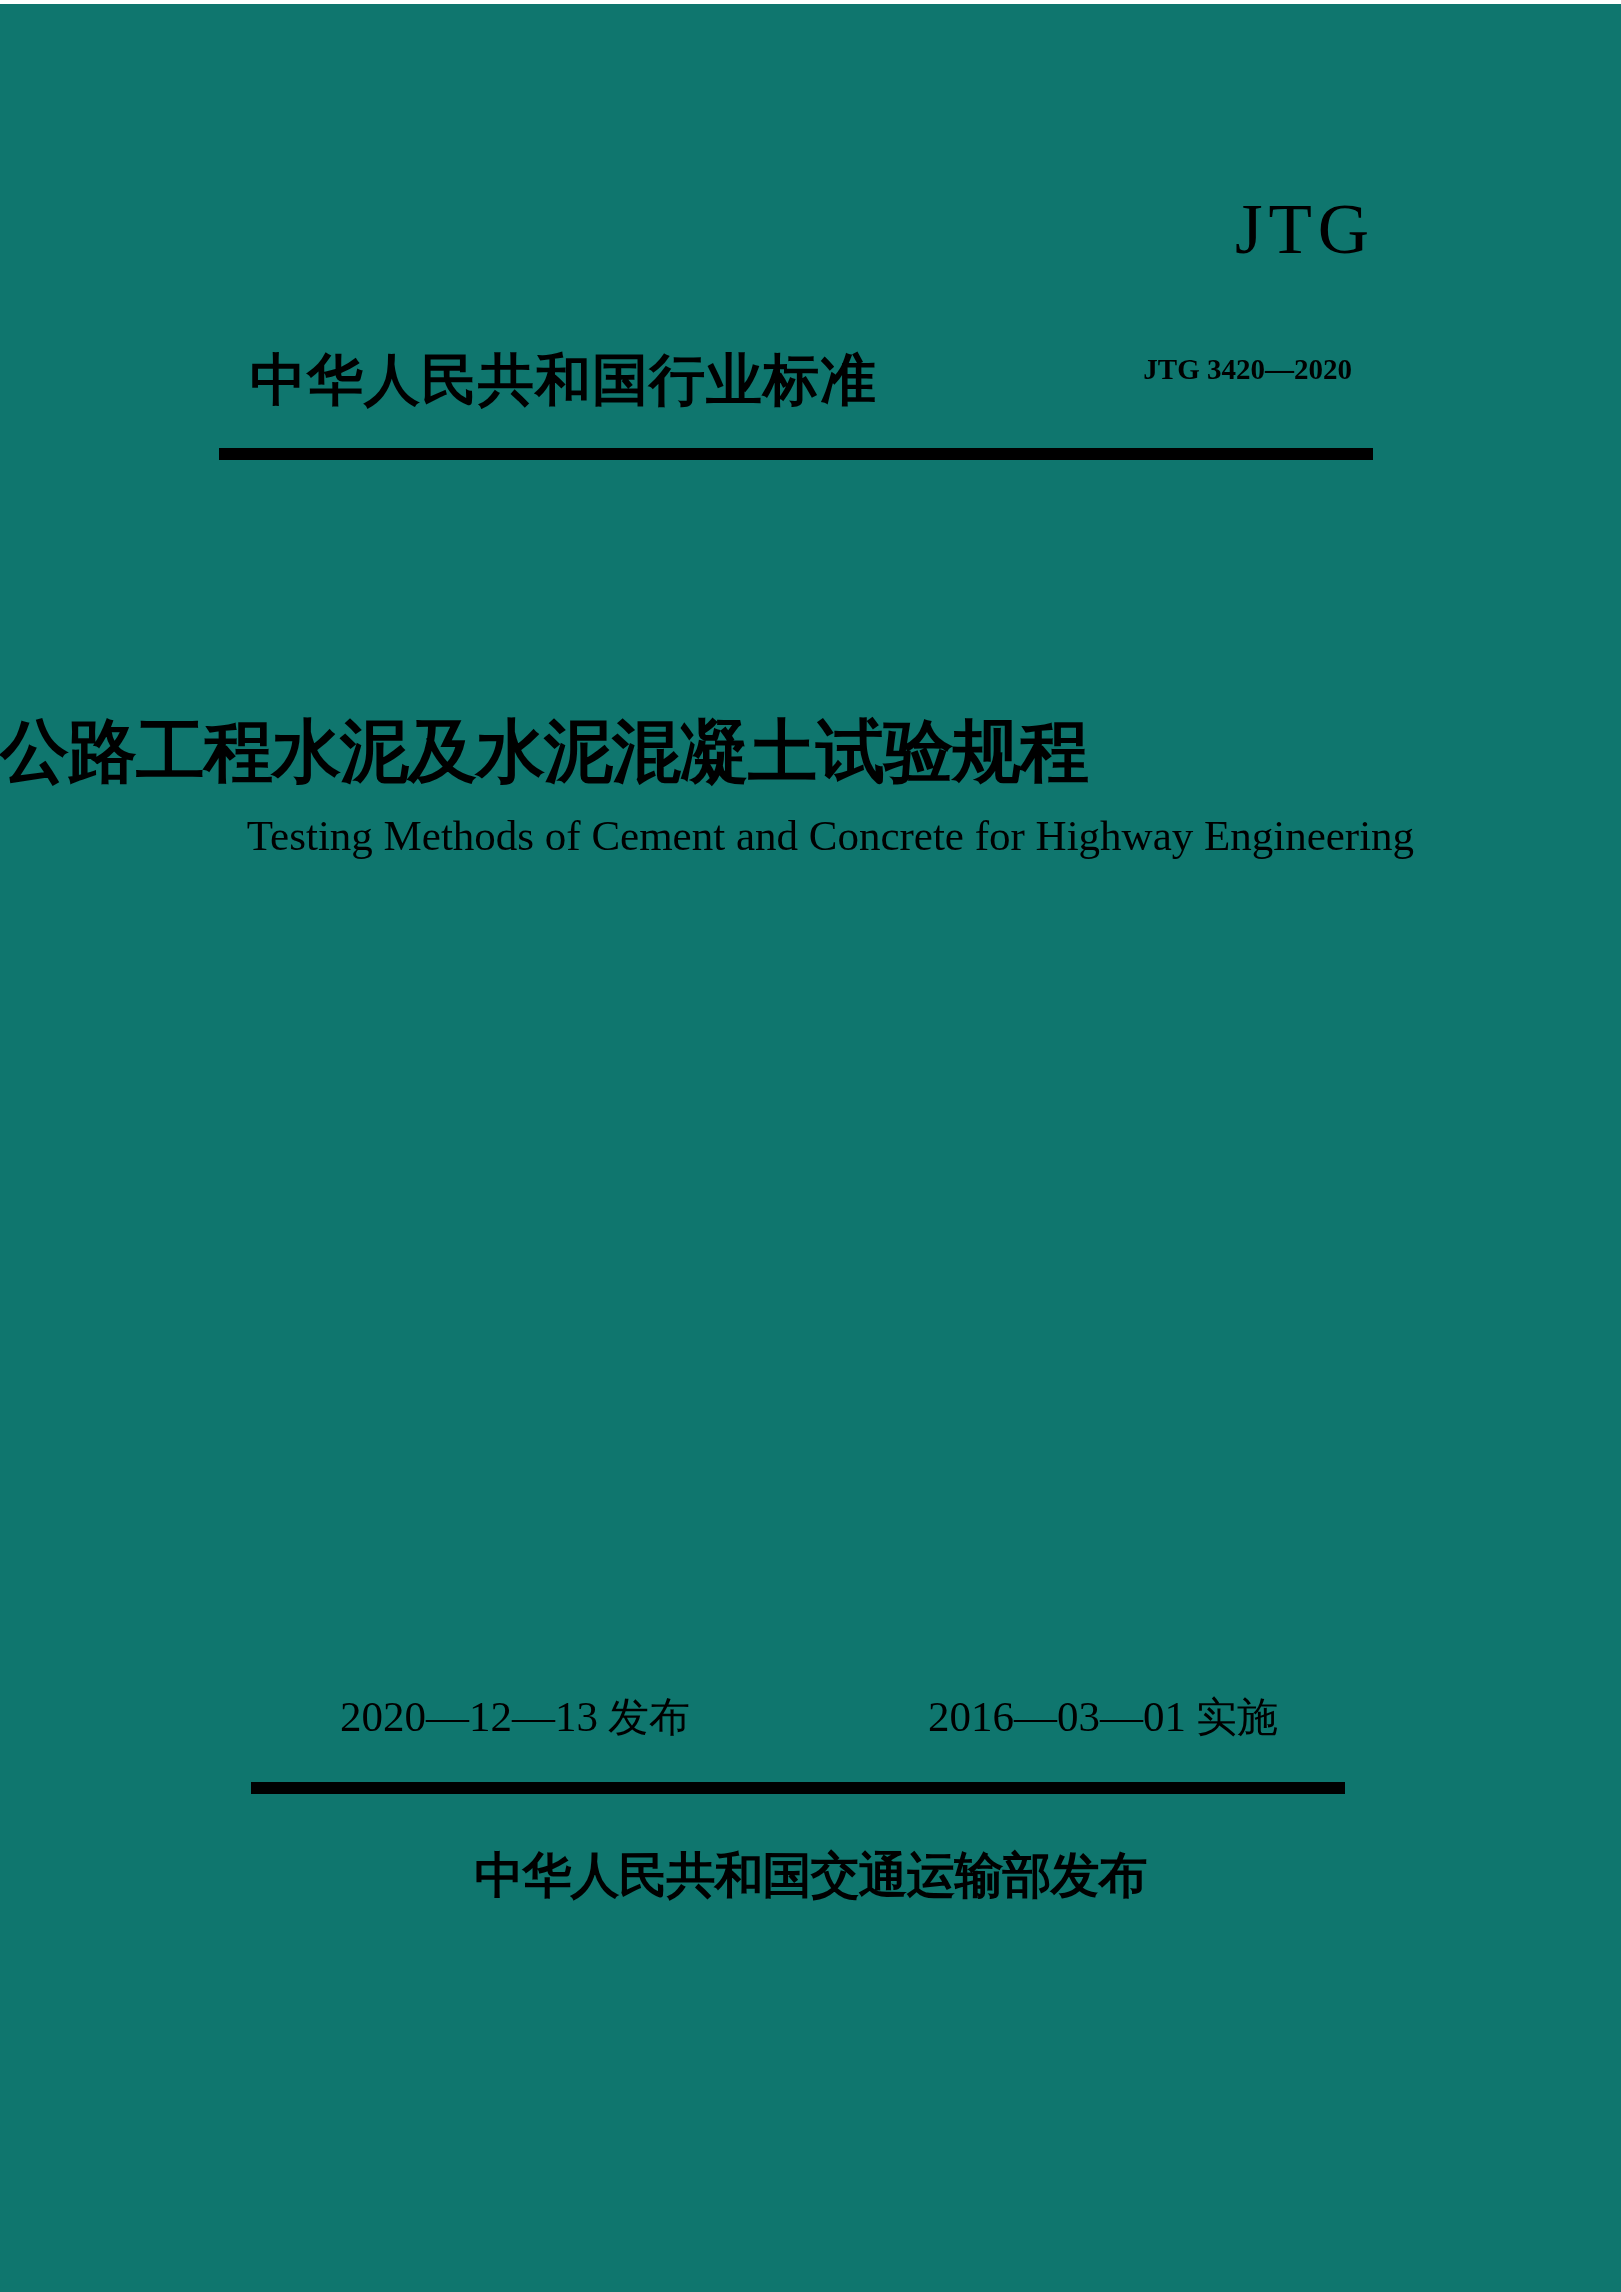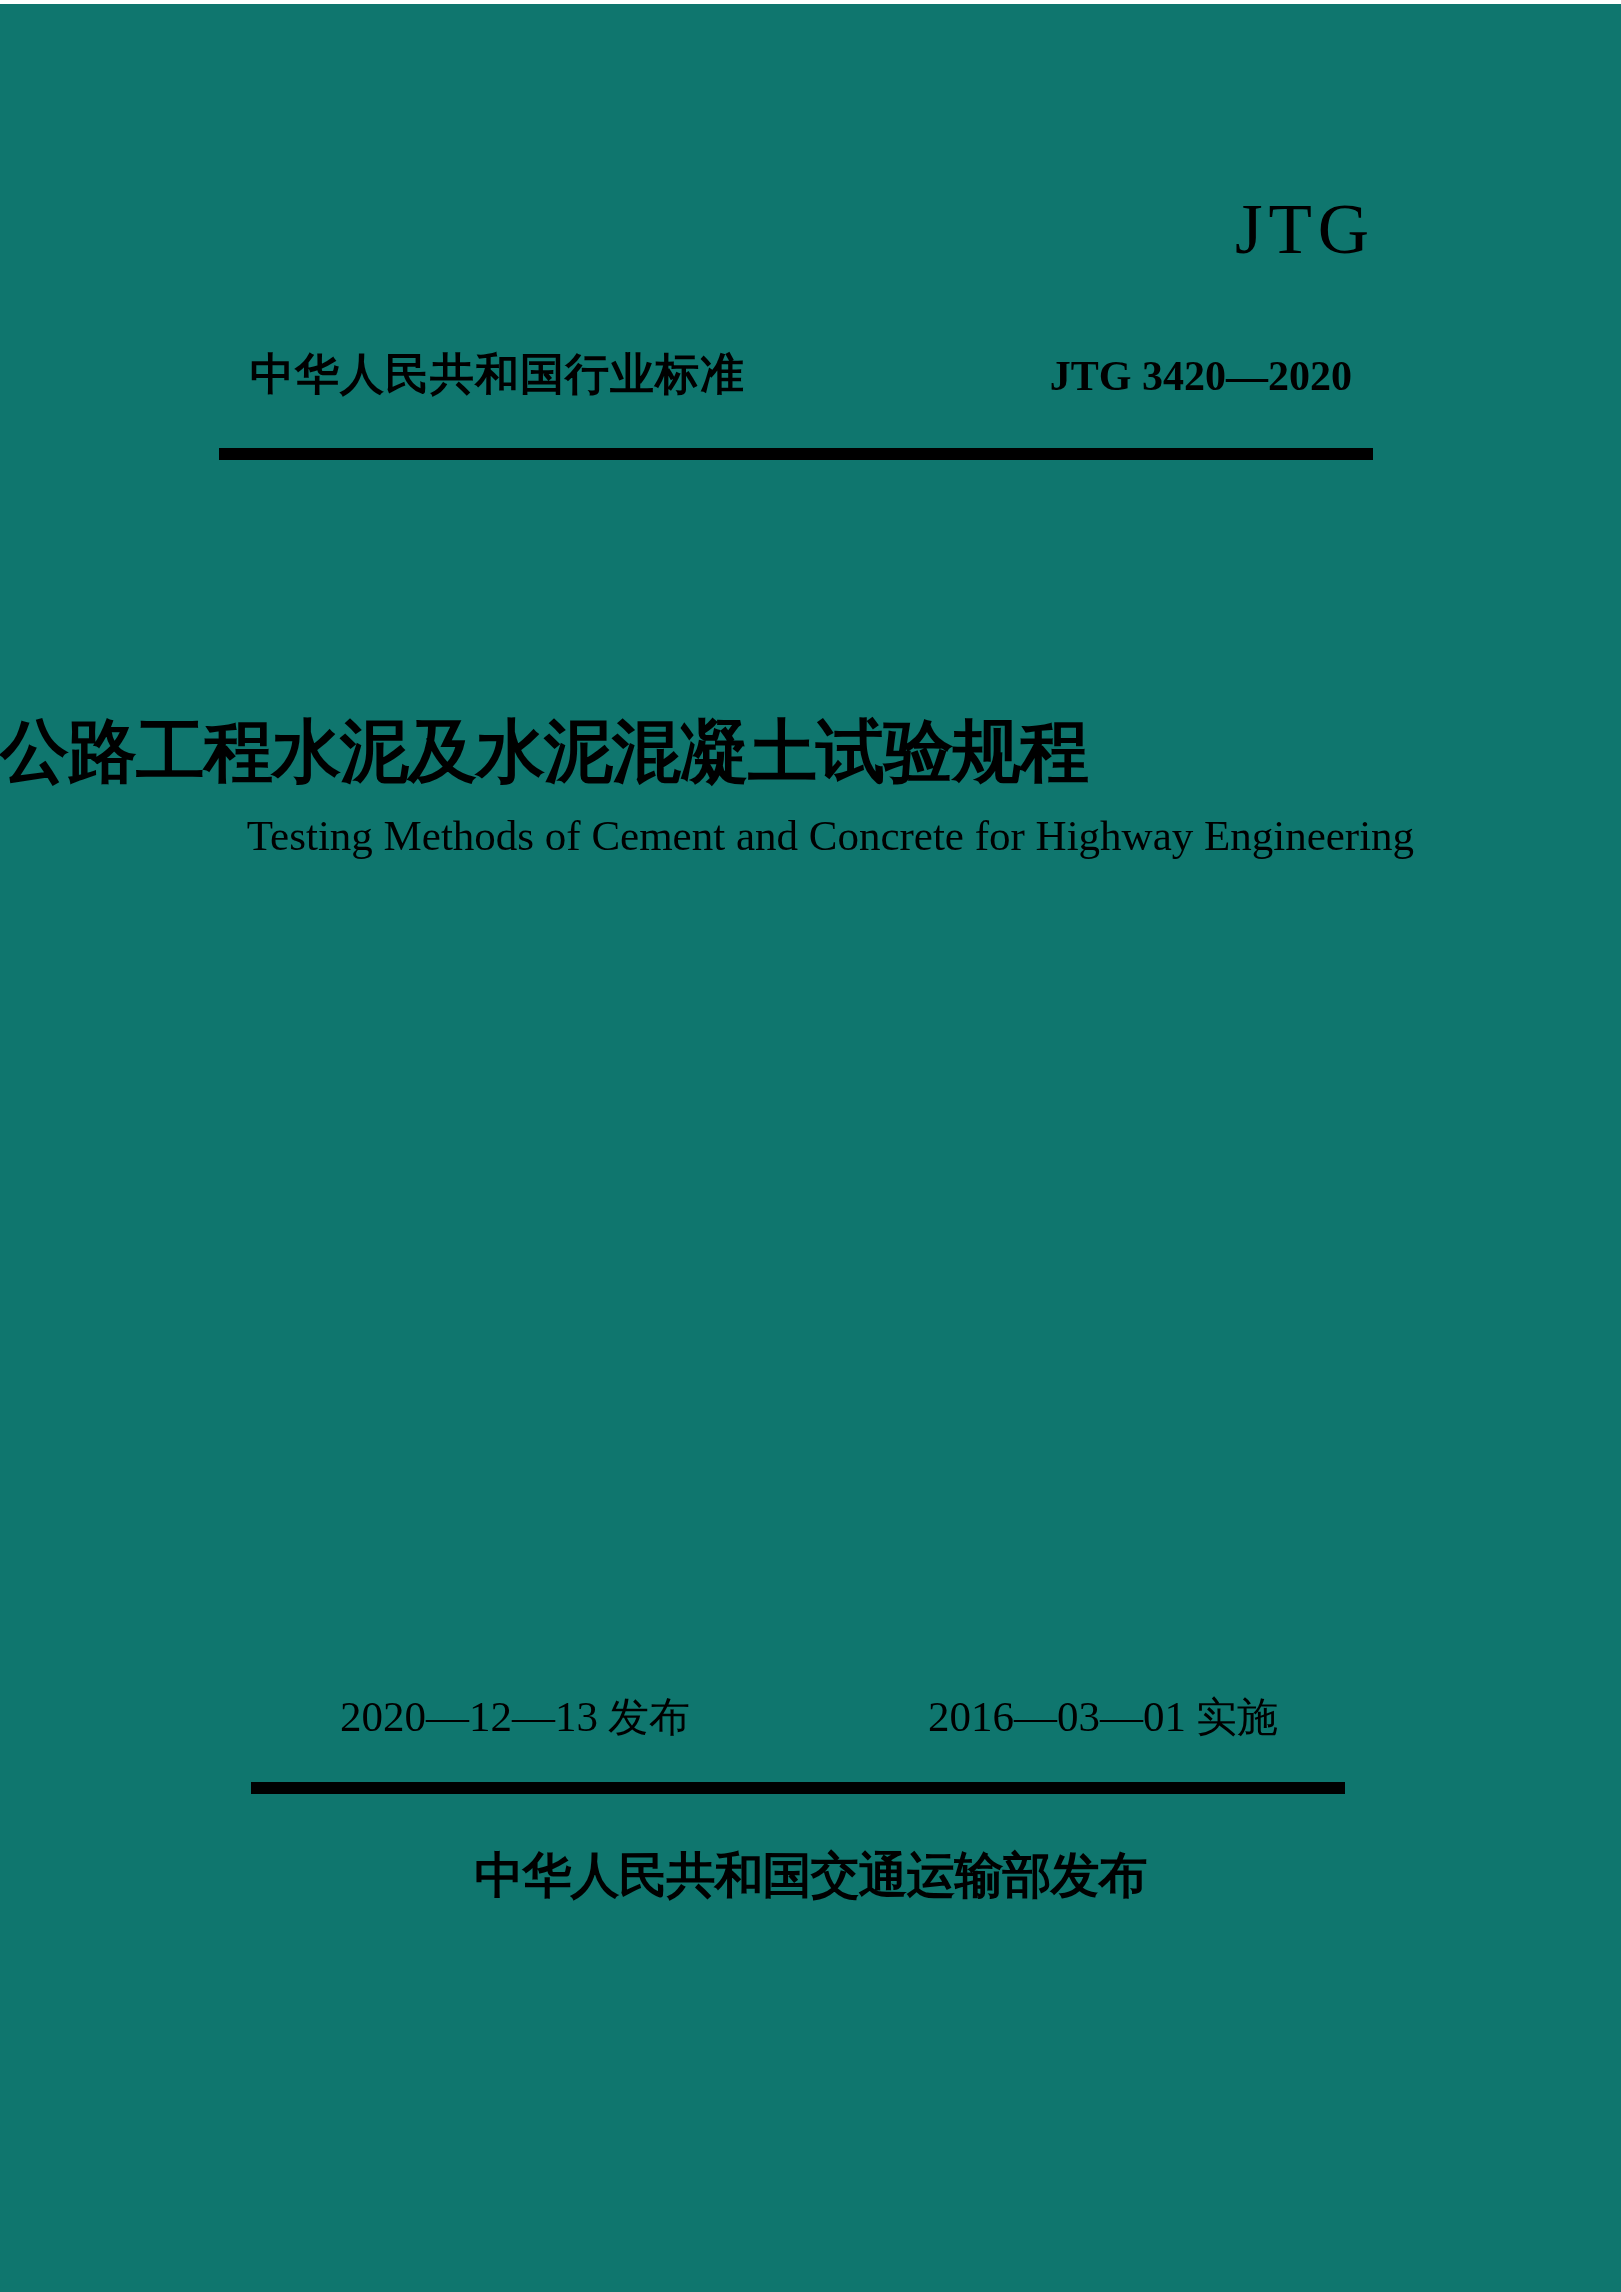--- a/index.html
+++ b/index.html
@@ -28,30 +28,30 @@
     right: 246px;
     font-size: 71px;
     line-height: 1;
     letter-spacing: 5.9px;
     font-weight: 400;
   }
   .header-standard-type {
     position: absolute;
     top: 348px;
     left: 250px;
-    font-size: 44px;
+    font-size: 56px;
     line-height: 1;
     font-weight: 700;
     letter-spacing: 1px;
   }
   .header-standard-code {
     position: absolute;
     top: 351px;
     right: 269px;
-    font-size: 42px;
+    font-size: 29px;
     line-height: 1;
     font-weight: 700;
   }
   .rule {
     position: absolute;
     background: #000000;
     height: 11.8px;
   }
   .rule-top {
     left: 219px;

